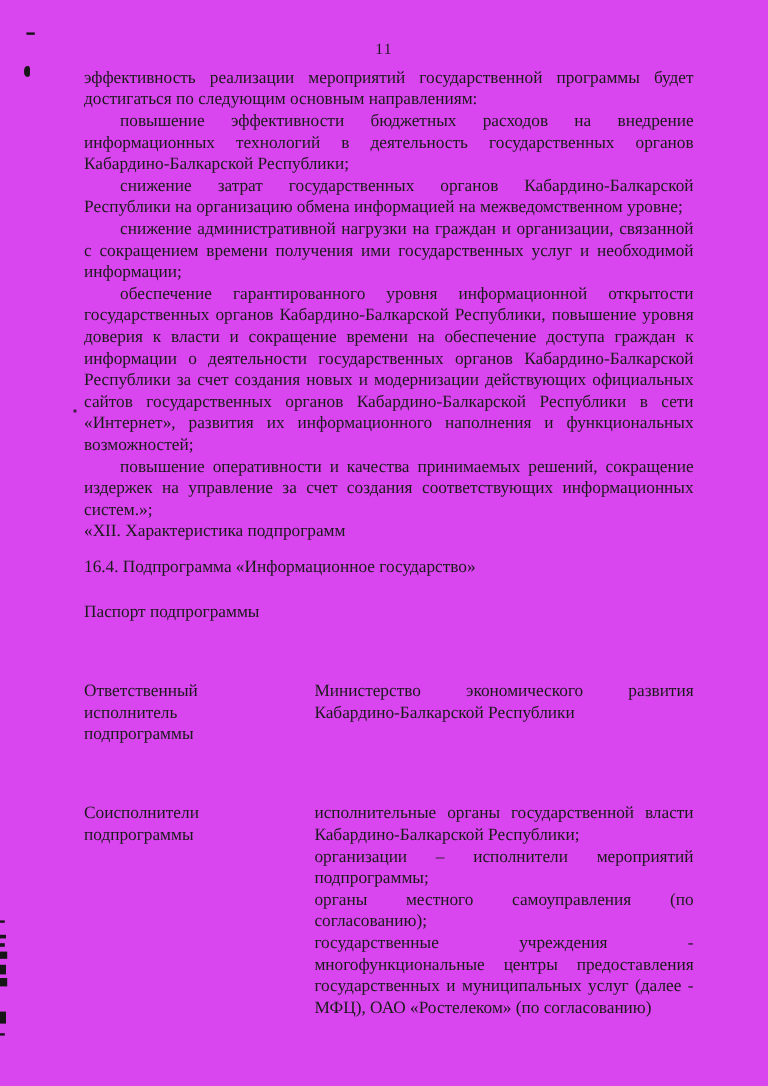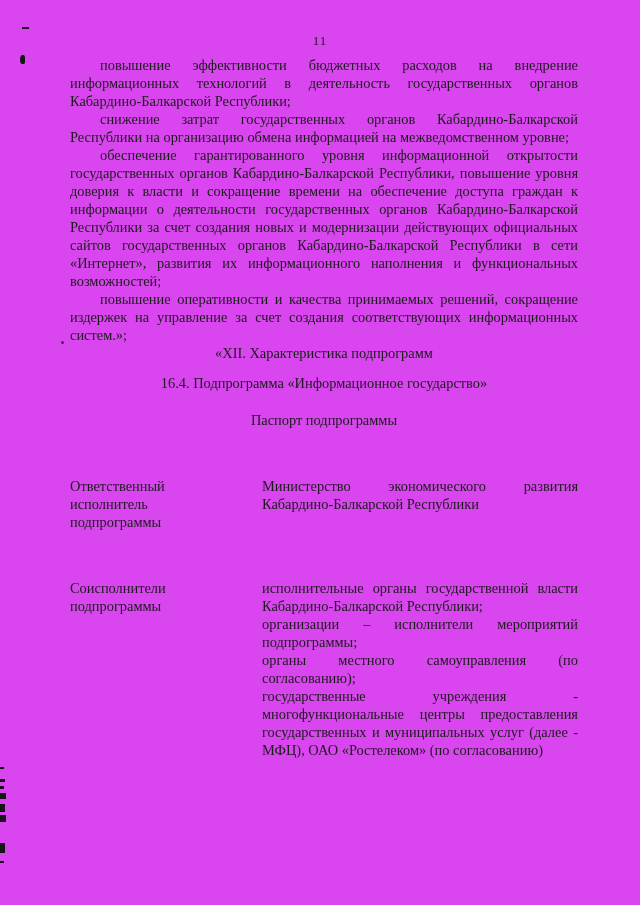--- a/index.html
+++ b/index.html
@@ -16,21 +16,21 @@
     position:absolute;top:33px;left:0;right:0;
     text-align:center;font-size:13px;letter-spacing:1px;
   }
   .text-block{
     position:absolute;left:70px;top:56px;width:508px;
     font-size:14.4px;line-height:18px;text-align:justify;
   }
   p{margin:0;padding:0;}
   .body-para{text-indent:30px;}
   .first-para{text-indent:0;}
-  .heading-center{text-align:center;text-indent:0;}
+  .heading-center{text-align:left;text-indent:0;}
   .section-heading{margin-top:0;}
   .subsection-heading{margin-top:12px;}
   .passport-title{margin-top:19px;}
   .passport-table{margin-top:15px;}
   .passport-row{display:flex;align-items:flex-start;margin-top:48px;}
   .row-label{flex:none;width:160px;text-align:left;}
   .row-value{margin-left:32px;width:316px;text-align:justify;}
   .value-item{margin:0;}
   
   .artifact{position:absolute;background:#161616;}
@@ -48,22 +48,24 @@
 </style>
 </head>
 <body>
 
 <div class="page">
 
   <div class="page-number">11</div>
 
   <div class="text-block">
 
+    <p class="body-para first-para">эффективность реализации мероприятий государственной программы будет достигаться по следующим основным направлениям:</p>
     <p class="body-para">повышение эффективности бюджетных расходов на внедрение информационных технологий в деятельность государственных органов Кабардино-Балкарской Республики;</p>
     <p class="body-para">снижение затрат государственных органов Кабардино-Балкарской Республики на организацию обмена информацией на межведомственном уровне;</p>
+    <p class="body-para">снижение административной нагрузки на граждан и организации, связанной с сокращением времени получения ими государственных услуг и необходимой информации;</p>
     <p class="body-para">обеспечение гарантированного уровня информационной открытости государственных органов Кабардино-Балкарской Республики, повышение уровня доверия к власти и сокращение времени на обеспечение доступа граждан к информации о деятельности государственных органов Кабардино-Балкарской Республики за счет создания новых и модернизации действующих официальных сайтов государственных органов Кабардино-Балкарской Республики в сети «Интернет», развития их информационного наполнения и функциональных возможностей;</p>
     <p class="body-para">повышение оперативности и качества принимаемых решений, сокращение издержек на управление за счет создания соответствующих информационных систем.»;</p>
 
     <p class="heading-center section-heading">«XII. Характеристика подпрограмм</p>
 
     <p class="heading-center subsection-heading">16.4. Подпрограмма «Информационное государство»</p>
 
     <p class="heading-center passport-title">Паспорт подпрограммы</p>
 
     <div class="passport-table">

